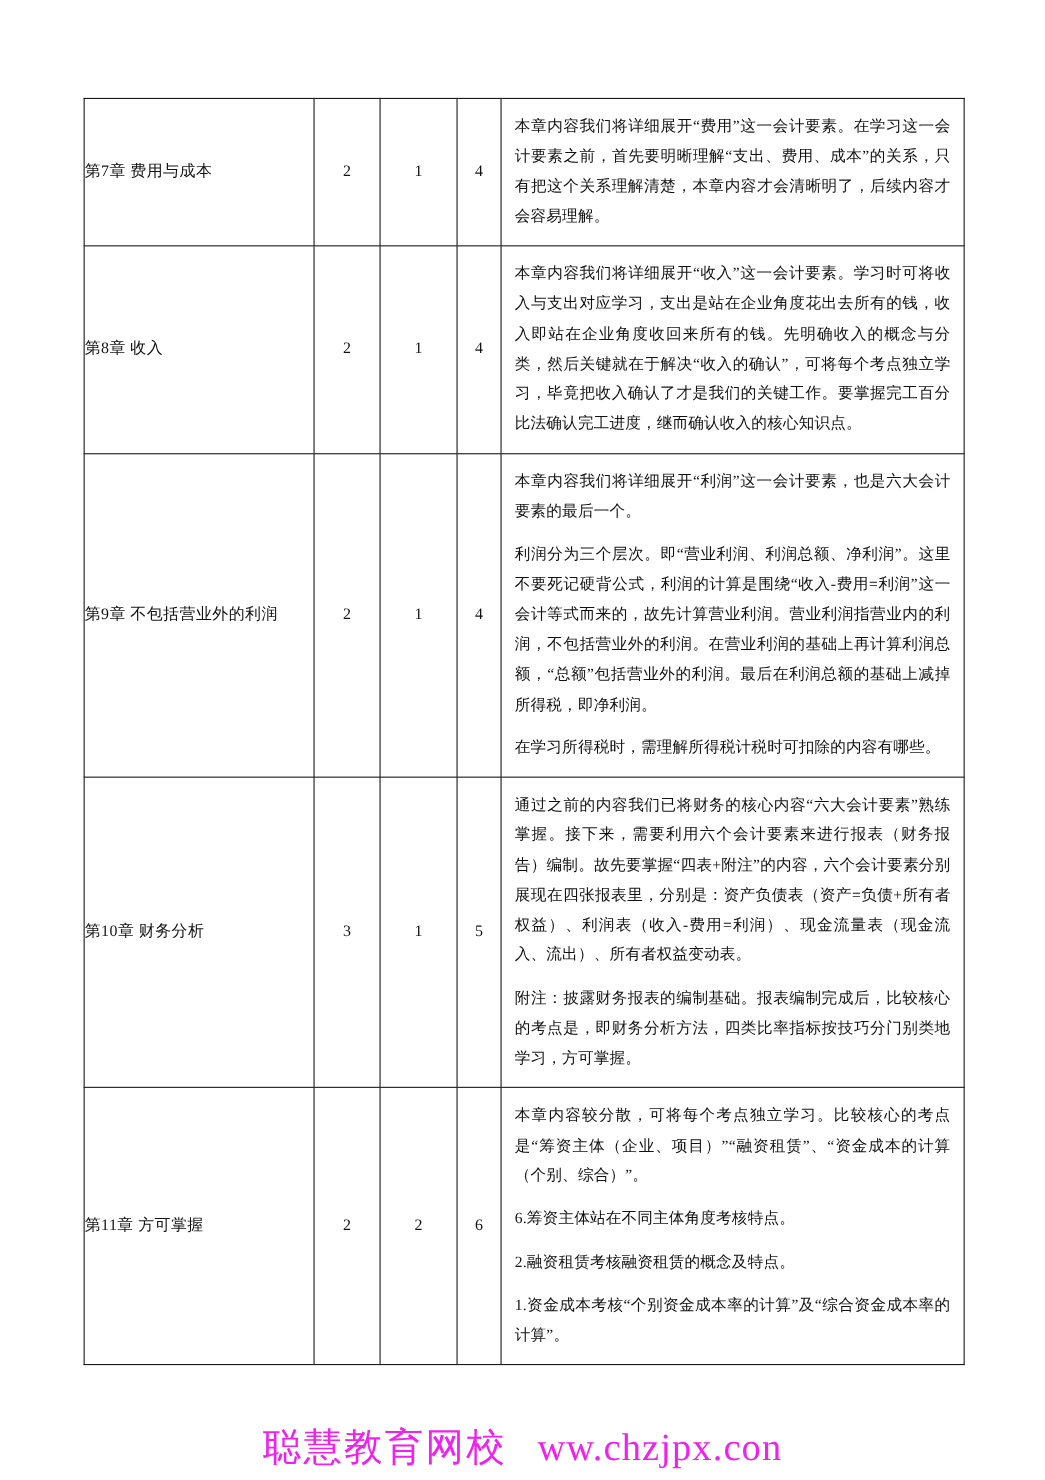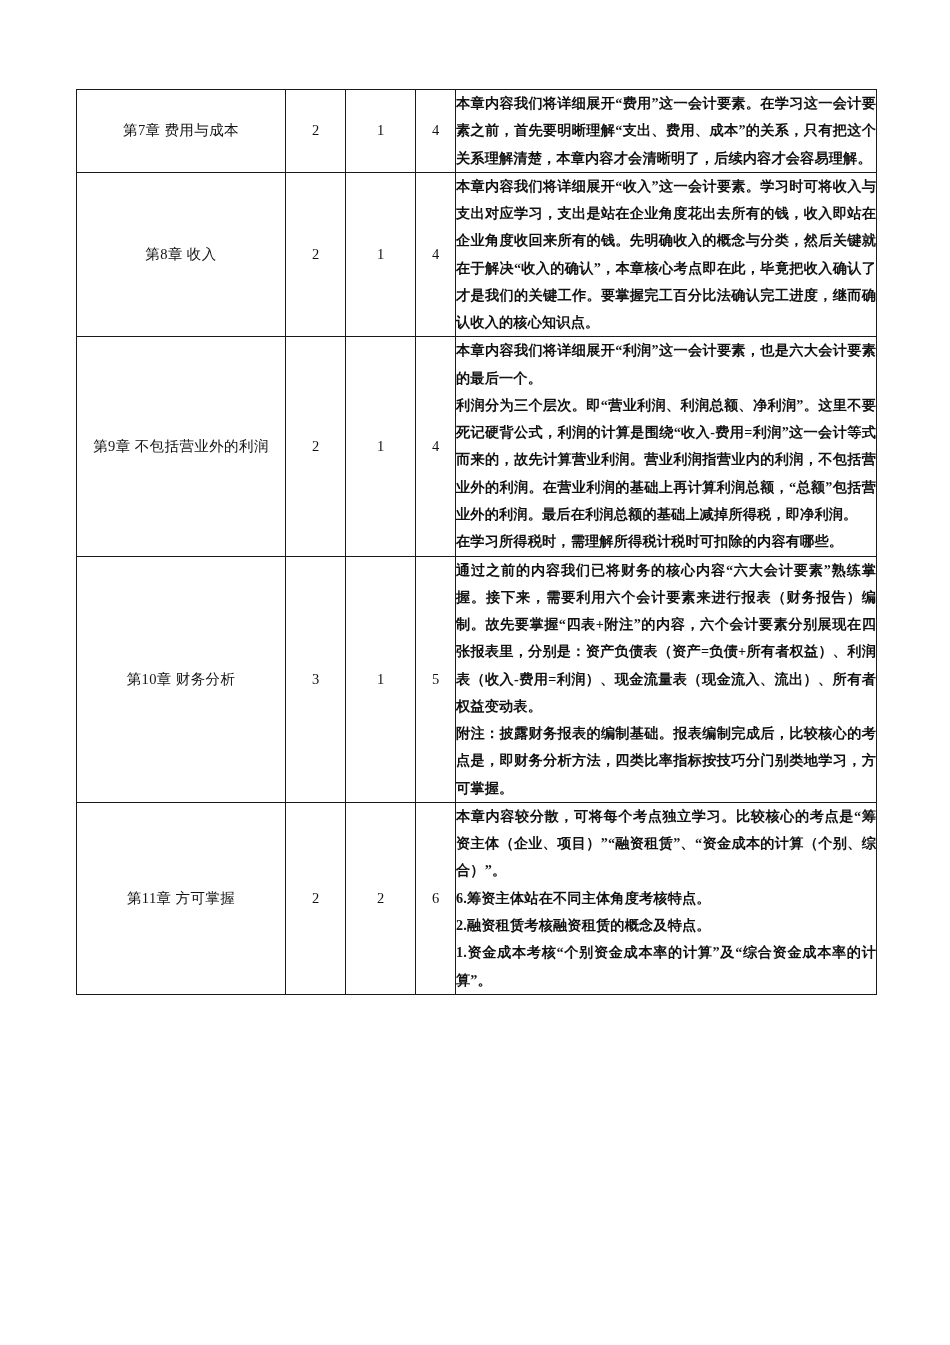--- a/index.html
+++ b/index.html
@@ -40,21 +40,21 @@
   }
 
   
   col.c-chapter { width: 209px; }
   col.c-num1    { width: 60px; }
   col.c-num2    { width: 70px; }
   col.c-num3    { width: 40px; }
   col.c-desc    { width: 421px; }
 
   .cell-chapter {
-    text-align: center;
+    text-align: left;
     font-size: 14.5px;
     line-height: 1.6;
     letter-spacing: 0.4px;
     color: #111;
     padding: 4px 6px;
   }
 
   .cell-num {
     text-align: center;
     font-size: 14.5px;
@@ -71,22 +71,21 @@
     font-size: 14.2px;
     line-height: 1.92;
     letter-spacing: 0.15px;
     color: #111;
     text-align: justify;
     text-justify: inter-ideograph;
     word-break: break-all;
   }
 
   .desc-body p {
-    margin: 0;
-    font-weight: bold;
+    margin: 12px;
   }
 
   .watermark {
     position: absolute;
     left: 0;
     top: 1292px;
     width: 950px;
     text-align: center;
     color: #ef21ef;
     font-size: 35px;
@@ -128,21 +127,21 @@
         </td>
       </tr>
 
       <tr>
         <td class="cell-chapter">第8章  收入</td>
         <td class="cell-num">2</td>
         <td class="cell-num">1</td>
         <td class="cell-num">4</td>
         <td class="cell-desc">
           <div class="desc-body">
-            <p>本章内容我们将详细展开“收入”这一会计要素。学习时可将收入与支出对应学习，支出是站在企业角度花出去所有的钱，收入即站在企业角度收回来所有的钱。先明确收入的概念与分类，然后关键就在于解决“收入的确认”，本章核心考点即在此，毕竟把收入确认了才是我们的关键工作。要掌握完工百分比法确认完工进度，继而确认收入的核心知识点。</p>
+            <p>本章内容我们将详细展开“收入”这一会计要素。学习时可将收入与支出对应学习，支出是站在企业角度花出去所有的钱，收入即站在企业角度收回来所有的钱。先明确收入的概念与分类，然后关键就在于解决“收入的确认”，可将每个考点独立学习，毕竟把收入确认了才是我们的关键工作。要掌握完工百分比法确认完工进度，继而确认收入的核心知识点。</p>
           </div>
         </td>
       </tr>
 
       <tr>
         <td class="cell-chapter">第9章  不包括营业外的利润</td>
         <td class="cell-num">2</td>
         <td class="cell-num">1</td>
         <td class="cell-num">4</td>
         <td class="cell-desc">
@@ -178,14 +177,15 @@
             <p>6.筹资主体站在不同主体角度考核特点。</p>
             <p>2.融资租赁考核融资租赁的概念及特点。</p>
             <p>1.资金成本考核“个别资金成本率的计算”及“综合资金成本率的计算”。</p>
           </div>
         </td>
       </tr>
 
     </tbody>
   </table>
 
+  <div class="watermark"><span class="wm-site">聪慧教育网校</span>   <span class="wm-url">ww.chzjpx.con</span></div>
 
 </div>
 
 </body></html>

